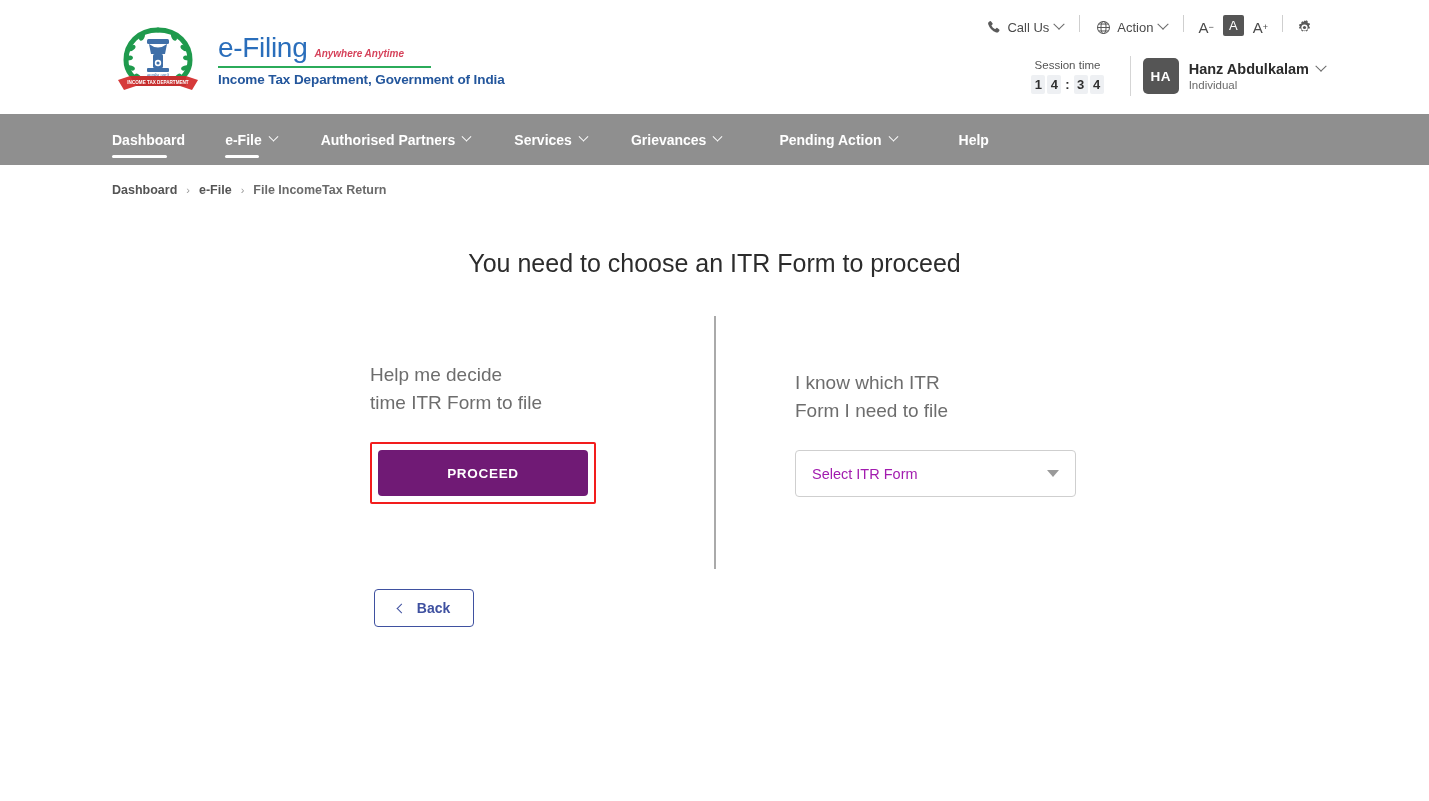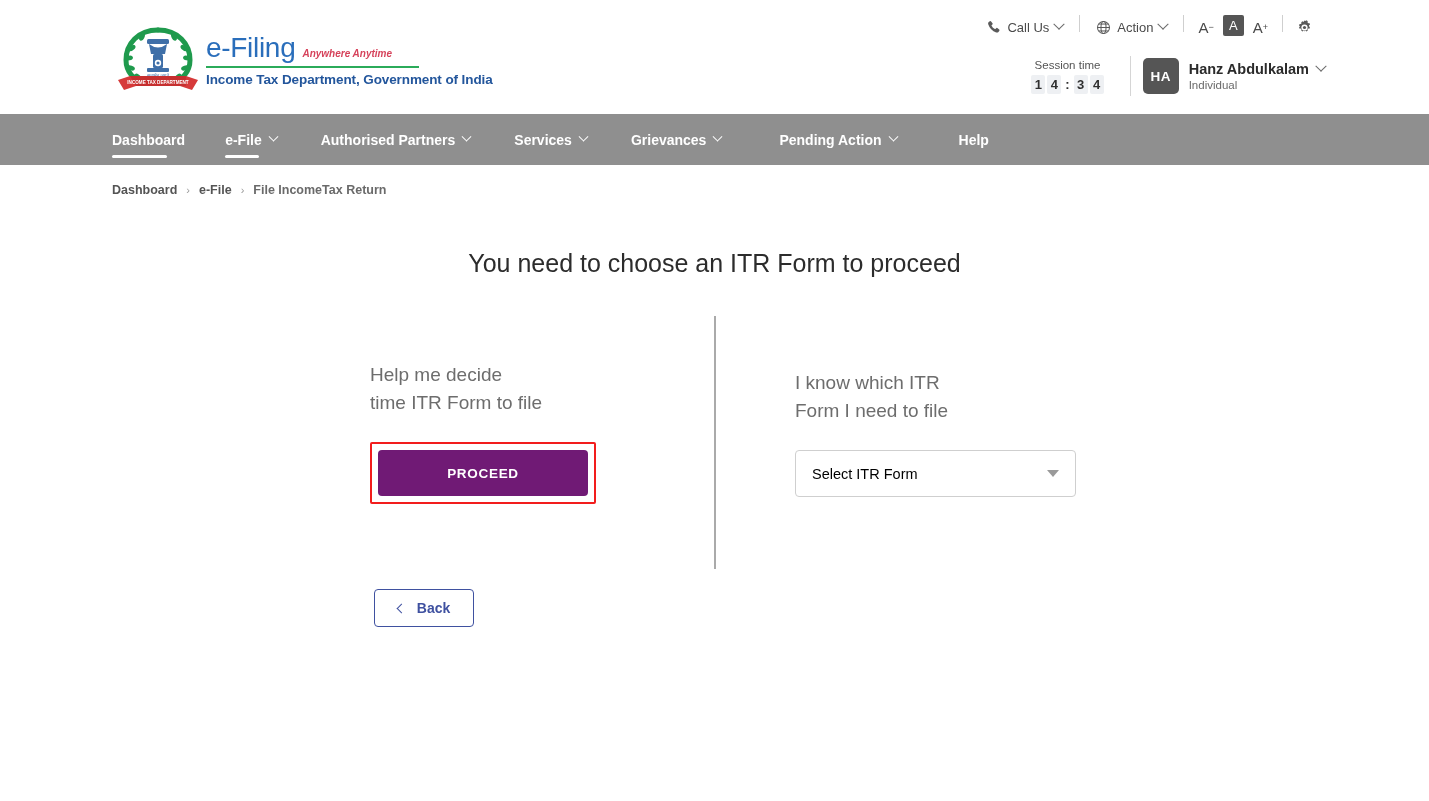--- a/index.html
+++ b/index.html
@@ -19,21 +19,21 @@
     height: 114px;
     background: #ffffff;
   }
 
   .logo-block {
     position: absolute;
     left: 112px;
     top: 22px;
     display: flex;
     align-items: center;
-    gap: 2px;
+    gap: 14px;
   }
 
   .emblem {
     width: 92px;
     height: 72px;
     position: relative;
     flex: none;
   }
 
   .logo-text { position: relative; padding-top: 4px; }
@@ -294,21 +294,21 @@
     height: 47px;
     border: 1px solid #cfcfcf;
     border-radius: 4px;
     background: #ffffff;
     display: flex;
     align-items: center;
     justify-content: space-between;
     padding: 0 16px;
     cursor: pointer;
   }
-  .select-text { font-size: 14.5px; color: #000000; }
+  .select-text { font-size: 14.5px; color: #a21caf; }
   .select-arrow {
     width: 0; height: 0;
     border-left: 6px solid transparent;
     border-right: 6px solid transparent;
     border-top: 7px solid #9a9a9a;
   }
 
   .back-row { padding-left: 374px; margin-top: 18px; }
   .back-btn {
     width: 100px;

